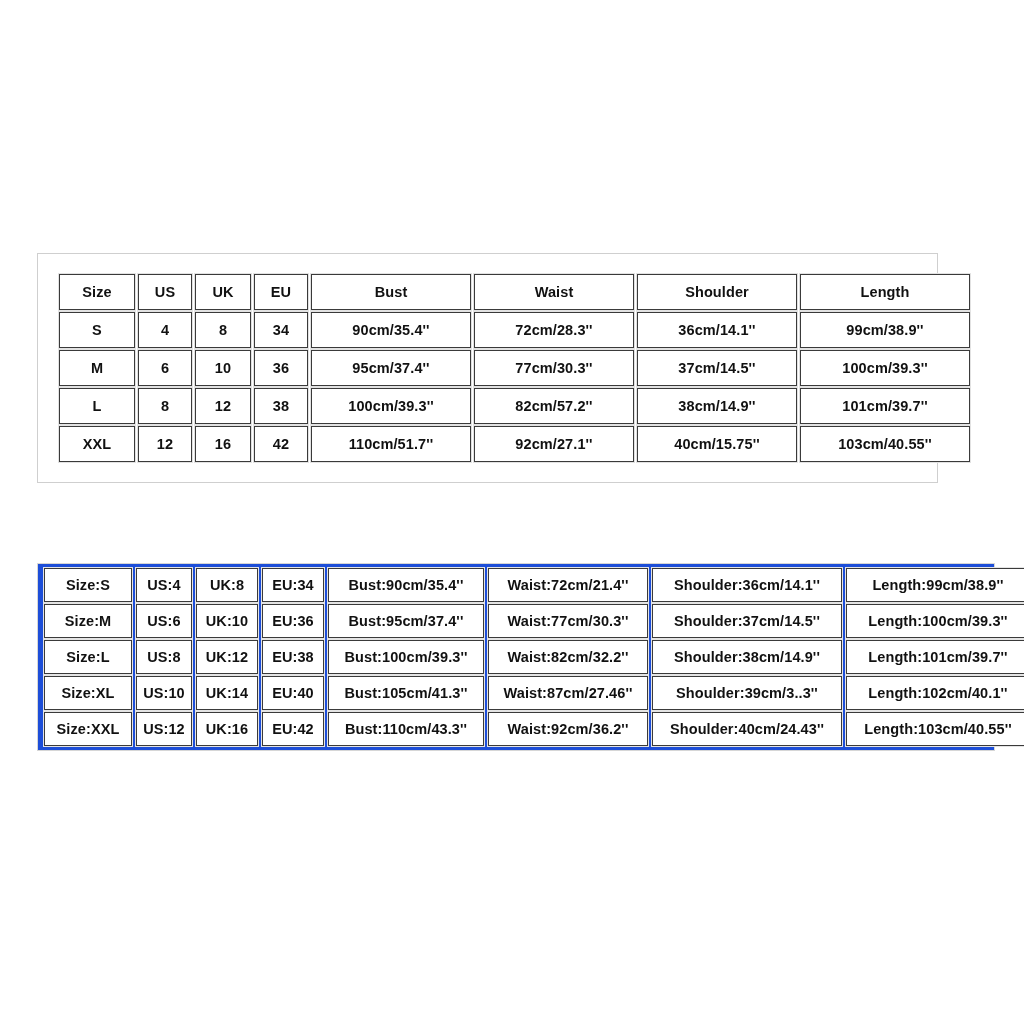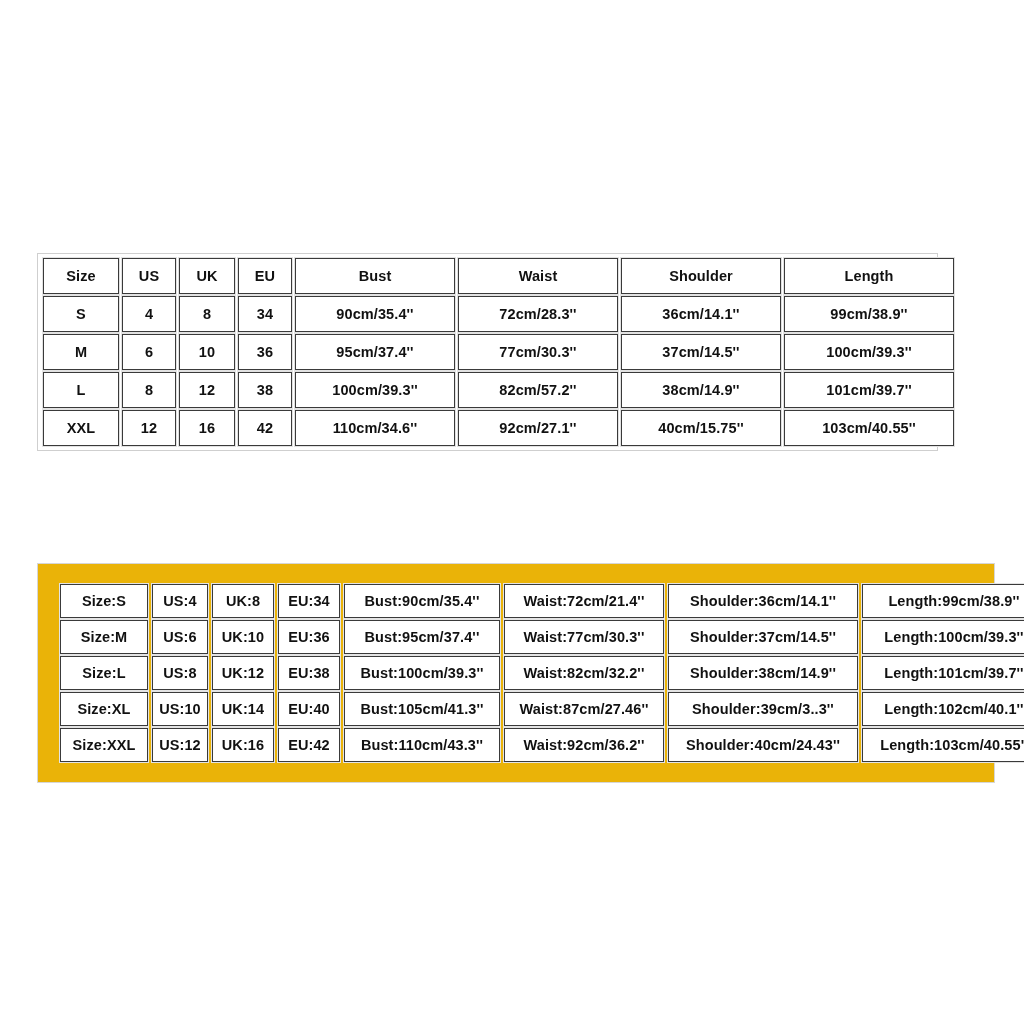--- a/index.html
+++ b/index.html
@@ -17,21 +17,21 @@
 
   
   .chart-a {
     position: absolute;
     left: 37px;
     top: 253px;
     width: 901px;
     border: 1px solid #cfcfcf;
     background: #ffffff;
     box-sizing: border-box;
-    padding: 2px;
+    padding: 18px;
   }
   .chart-a table {
     border-collapse: separate;
     border-spacing: 3px 2px;
     width: 100%;
     table-layout: fixed;
   }
   .chart-a td {
     border: 1px solid #3a3a3a;
     outline: 1px solid #e2e2e2;
@@ -55,23 +55,23 @@
   .chart-a col.c-shoul { width: 160px; }
   .chart-a col.c-len   { width: 170px; }
 
   
   .chart-b {
     position: absolute;
     left: 37px;
     top: 563px;
     width: 958px;
     border: 1px solid #d6d6d6;
-    background: #eab308;
+    background: #1d4ed8;
     box-sizing: border-box;
-    padding: 18px;
+    padding: 2px;
   }
   .chart-b table {
     border-collapse: separate;
     border-spacing: 4px 2px;
     width: 100%;
     table-layout: fixed;
   }
   .chart-b td {
     border: 1px solid #3a3a3a;
     outline: 1px solid #e4e4e4;
@@ -154,21 +154,21 @@
         <td>38cm/14.9''</td>
         <td>101cm/39.7''</td>
       </tr>
 
 
       <tr>
         <td>XXL</td>
         <td>12</td>
         <td>16</td>
         <td>42</td>
-        <td>110cm/34.6''</td>
+        <td>110cm/51.7''</td>
         <td>92cm/27.1''</td>
         <td>40cm/15.75''</td>
         <td>103cm/40.55''</td>
       </tr>
     </tbody>
   </table>
 </div>
 
 <div class="chart-b">
   <table>

